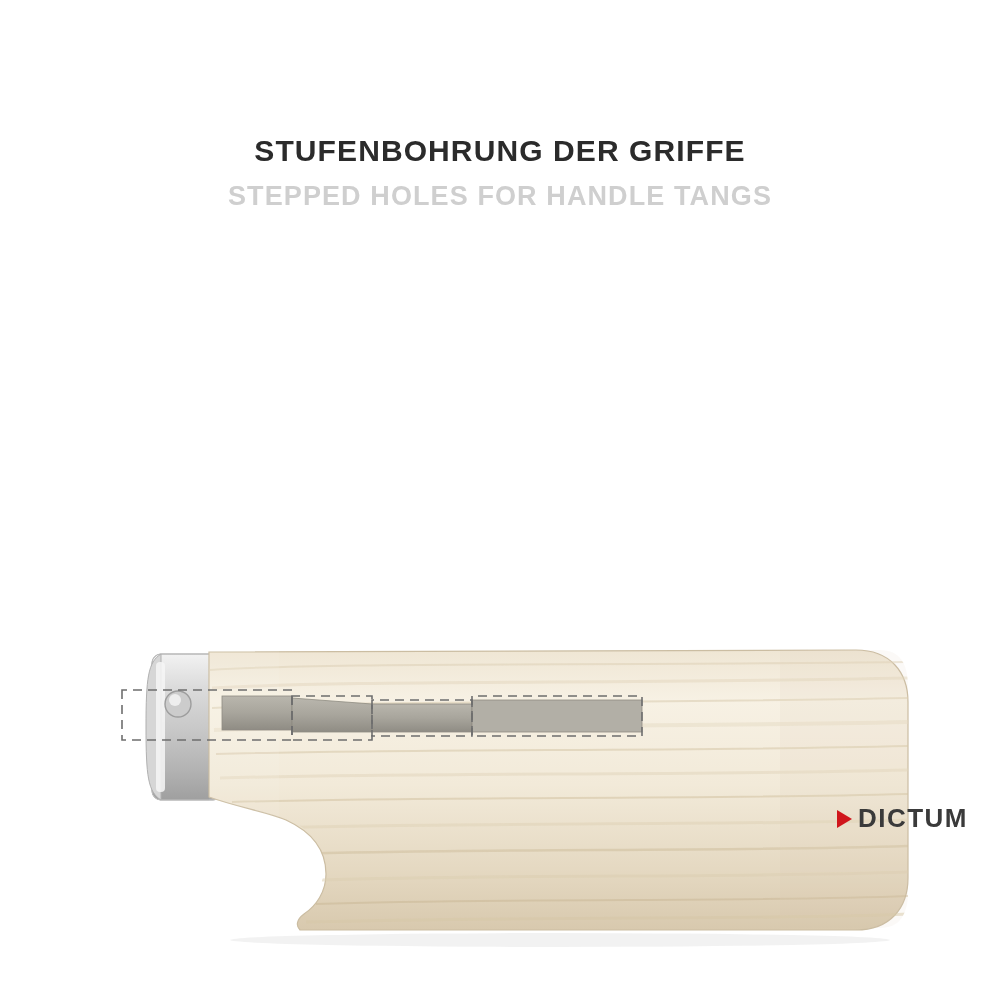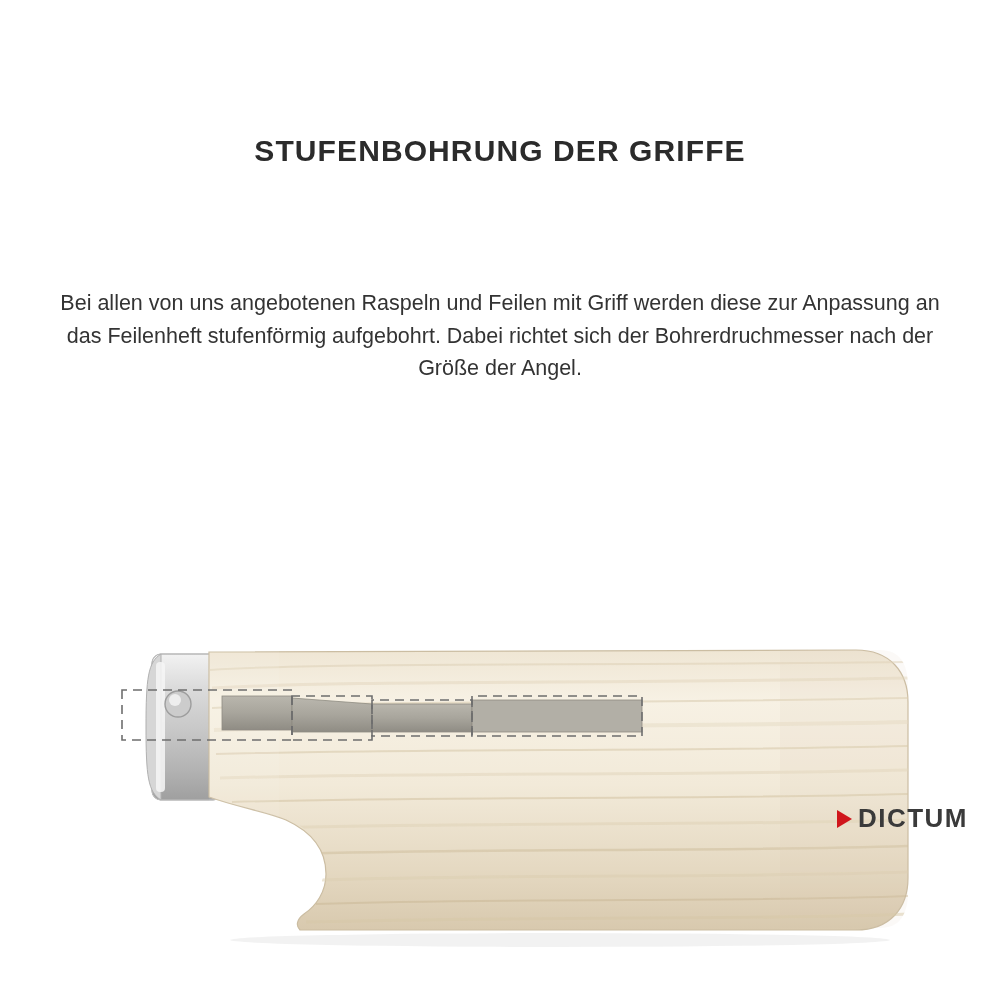--- a/index.html
+++ b/index.html
@@ -104,24 +104,24 @@
     color: #3a3a3a;
   }
 </style>
 </head>
 <body>
 
 <div class="page">
 
   <div class="headings">
     <h1 class="title-de">STUFENBOHRUNG DER GRIFFE</h1>
+    <h2 class="title-en">STEPPED HOLES FOR HANDLE TANGS</h2>
   </div>
 
   <div class="body-text">
-    <p class="para-de">Bei allen von uns angebotenen Raspeln und Feilen mit Griff werden diese zur Anpassung an das Feilenheft stufenförmig aufgebohrt. Dabei richtet sich der Bohrerdruchmesser nach der Größe der Angel.</p>
   </div>
 
   <div class="illustration">
     <svg class="illu-svg" width="1000" height="360" viewBox="0 0 1000 360" xmlns="http://www.w3.org/2000/svg">
       <defs>
         <linearGradient id="woodGrad" x1="0" y1="0" x2="0" y2="1">
           <stop offset="0%" stop-color="#efe6d4"></stop>
           <stop offset="18%" stop-color="#f7f1e4"></stop>
           <stop offset="48%" stop-color="#f2ead9"></stop>
           <stop offset="78%" stop-color="#e5d9c2"></stop>

